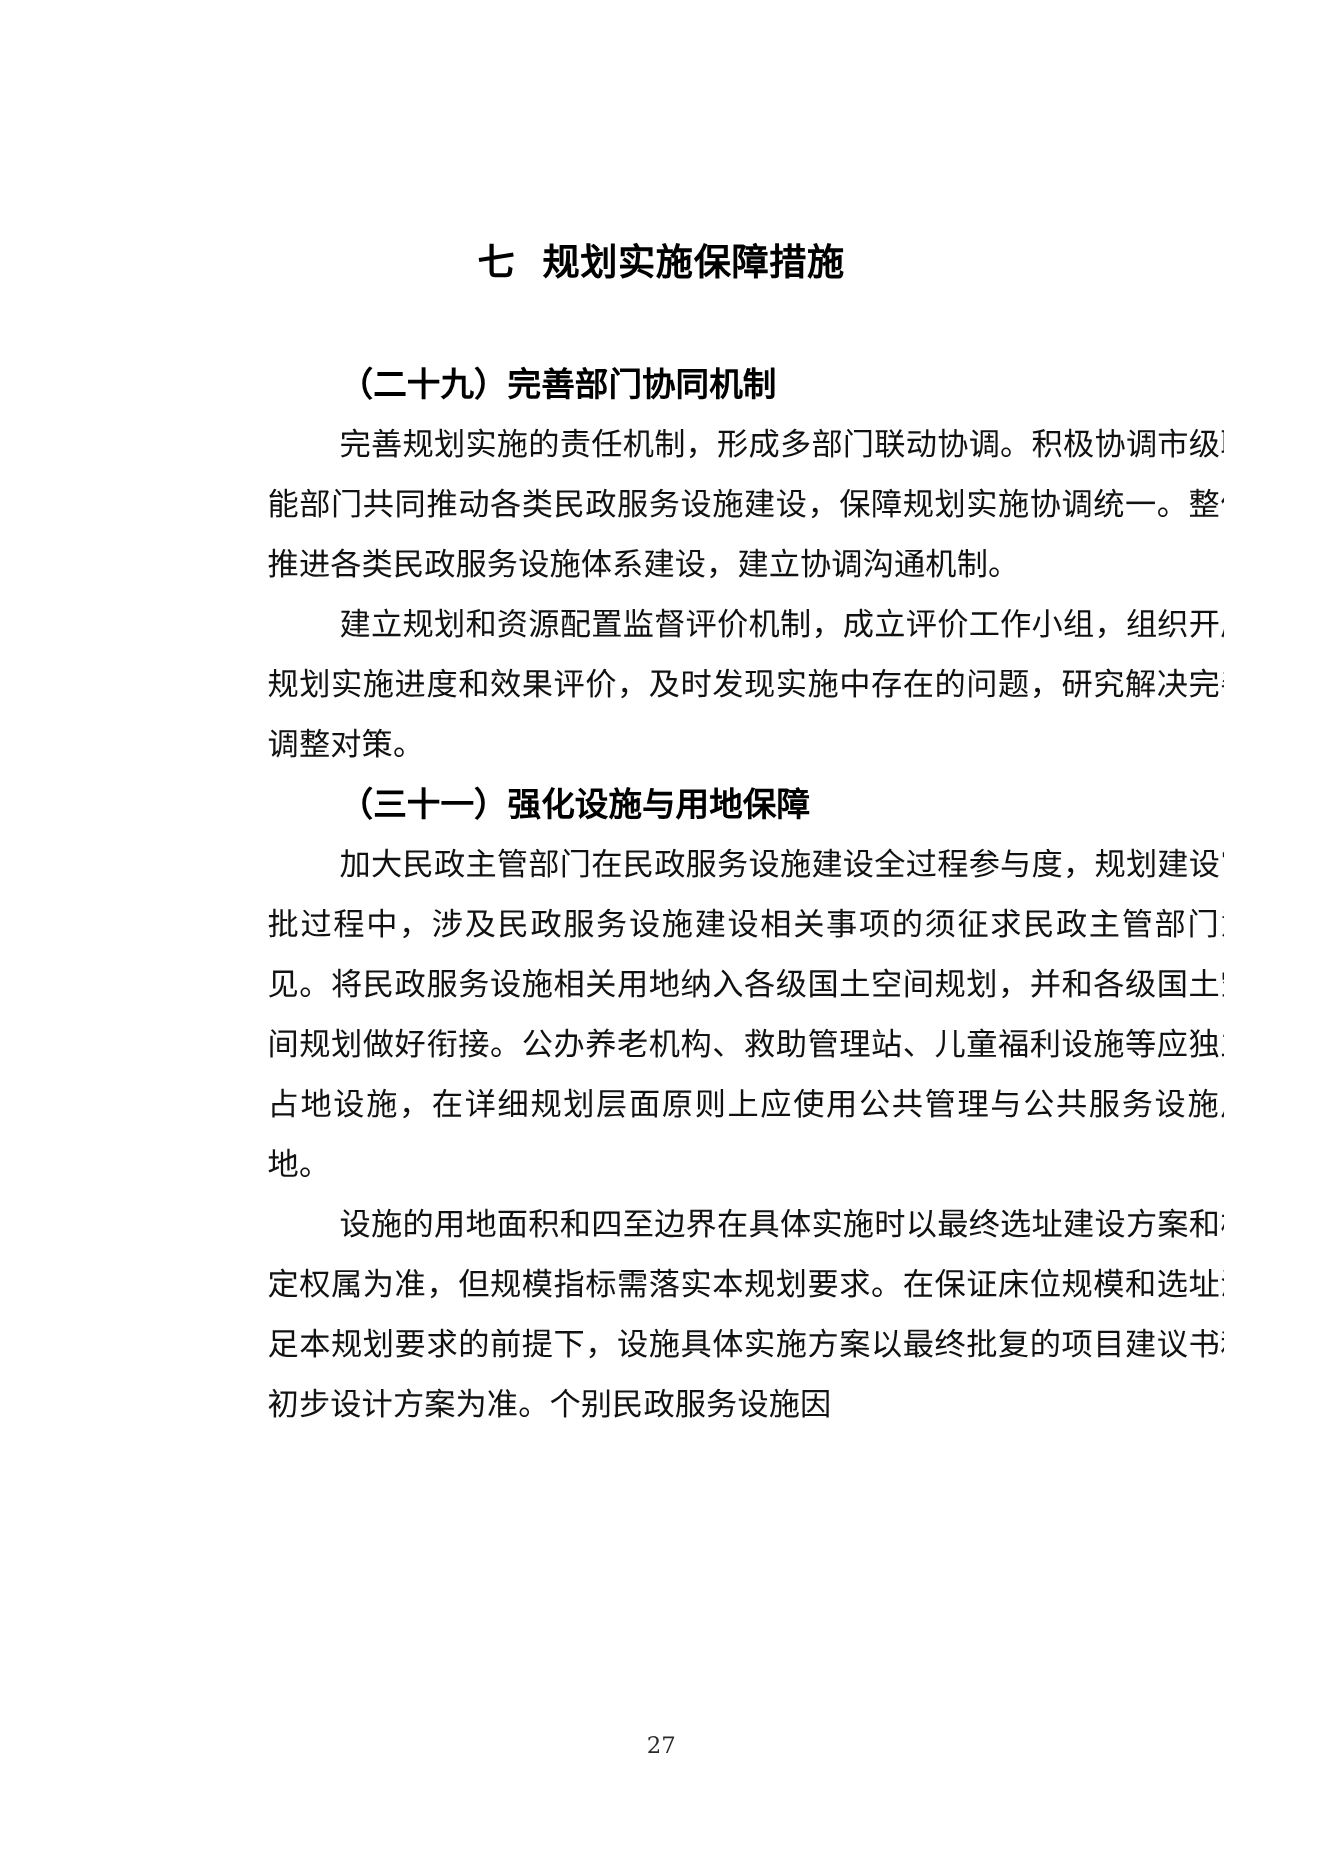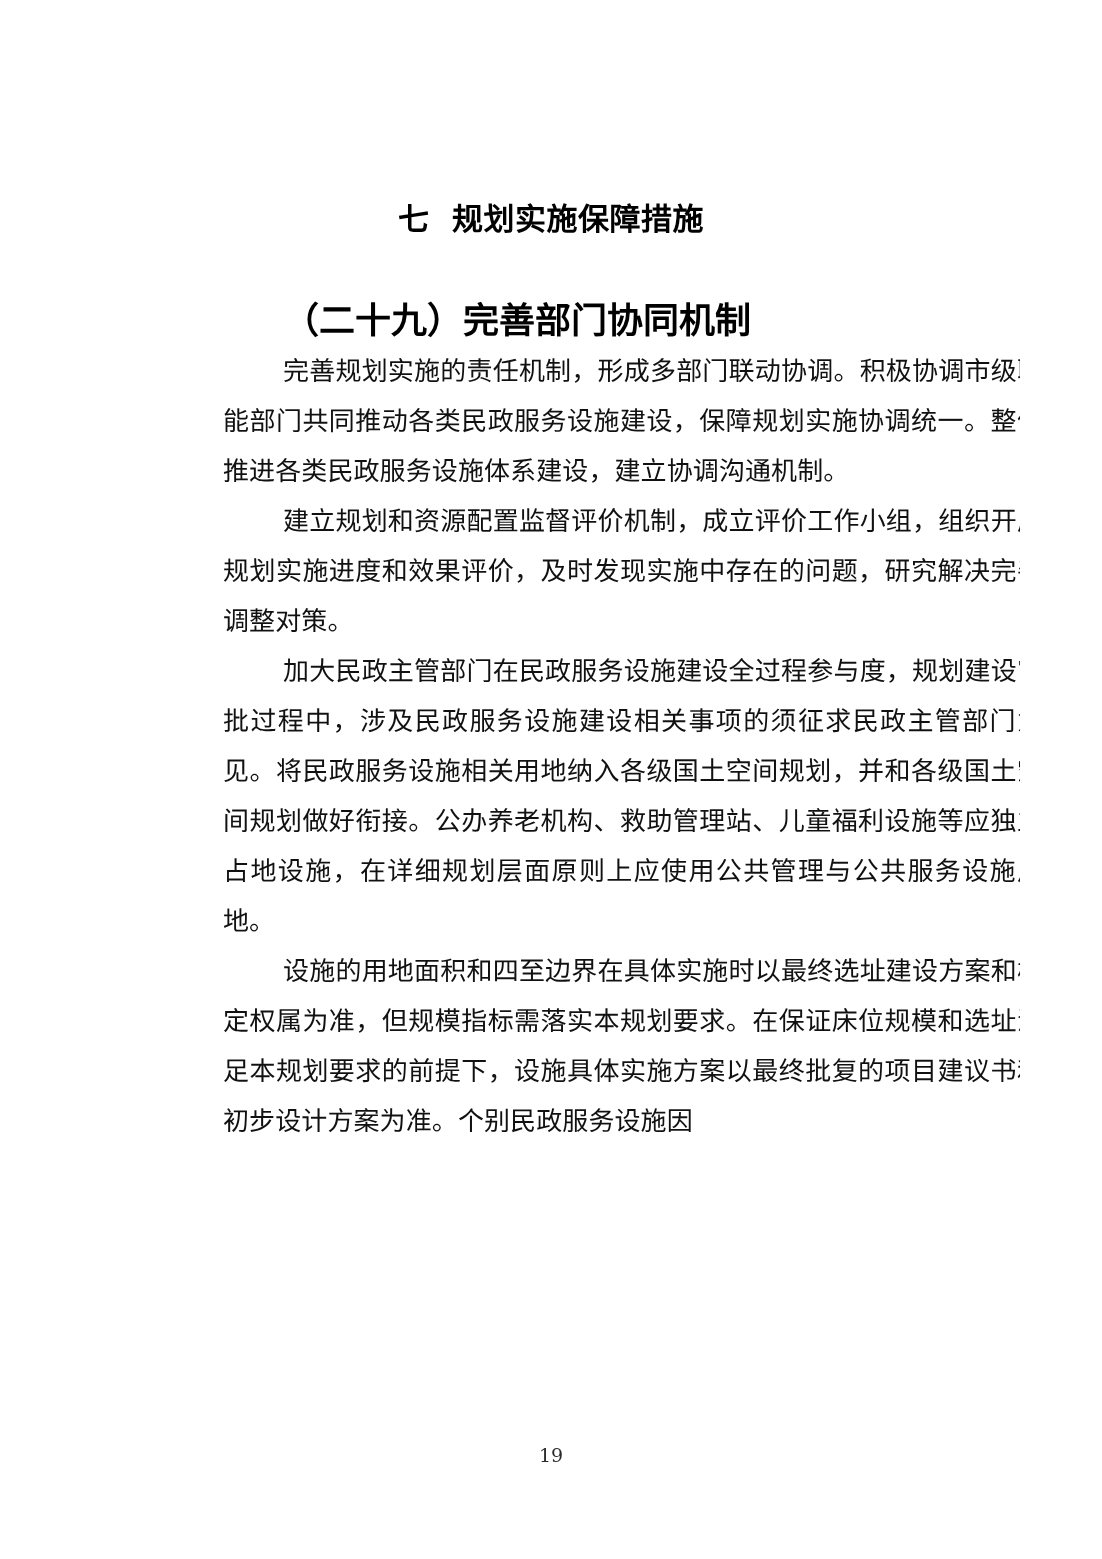--- a/index.html
+++ b/index.html
@@ -39,21 +39,21 @@
     position: absolute;
     left: 141px;
     top: 296px;
     width: 820px;
   }
 
   
   .sub-heading {
     font-family: "DejaVu Sans", "Liberation Sans", sans-serif;
     font-weight: 700;
-    font-size: 36px;
+    font-size: 28px;
     line-height: 50px;
     color: #000000;
     text-indent: 60px;
     margin: 0;
     white-space: pre;
   }
 
   
   .body-par {
     font-family: "DejaVu Serif", "Liberation Serif", serif;
@@ -90,22 +90,23 @@
 
   <div class="content">
 
     <p class="sub-heading">（二十九）完善部门协同机制</p>
 
     <p class="body-par">完善规划实施的责任机制，形成多部门联动协调。积极协调市级职能部门共同推动各类民政服务设施建设，保障规划实施协调统一。整体推进各类民政服务设施体系建设，建立协调沟通机制。</p>
 
 
     <p class="body-par">建立规划和资源配置监督评价机制，成立评价工作小组，组织开展规划实施进度和效果评价，及时发现实施中存在的问题，研究解决完善调整对策。</p>
 
+    <p class="sub-heading">（三十一）强化设施与用地保障</p>
 
     <p class="body-par">加大民政主管部门在民政服务设施建设全过程参与度，规划建设审批过程中，涉及民政服务设施建设相关事项的须征求民政主管部门意见。将民政服务设施相关用地纳入各级国土空间规划，并和各级国土空间规划做好衔接。公办养老机构、救助管理站、儿童福利设施等应独立占地设施，在详细规划层面原则上应使用公共管理与公共服务设施用地。</p>
 
     <p class="body-par">设施的用地面积和四至边界在具体实施时以最终选址建设方案和核定权属为准，但规模指标需落实本规划要求。在保证床位规模和选址满足本规划要求的前提下，设施具体实施方案以最终批复的项目建议书和初步设计方案为准。个别民政服务设施因</p>
 
   </div>
 
-  <div class="page-number">19</div>
+  <div class="page-number">27</div>
 
 </div>
 
 </body></html>

